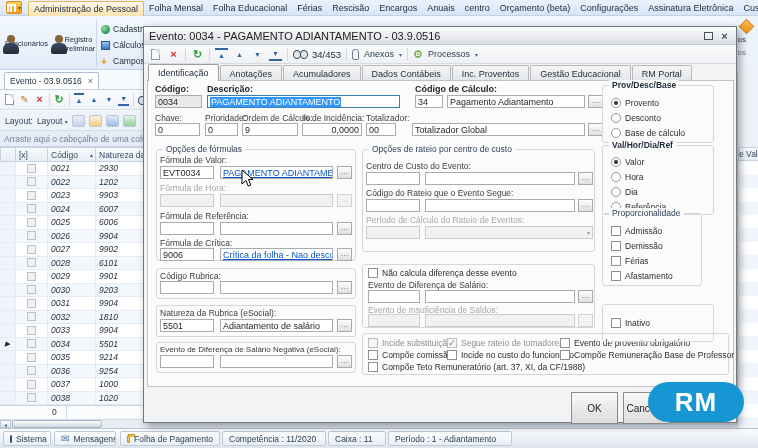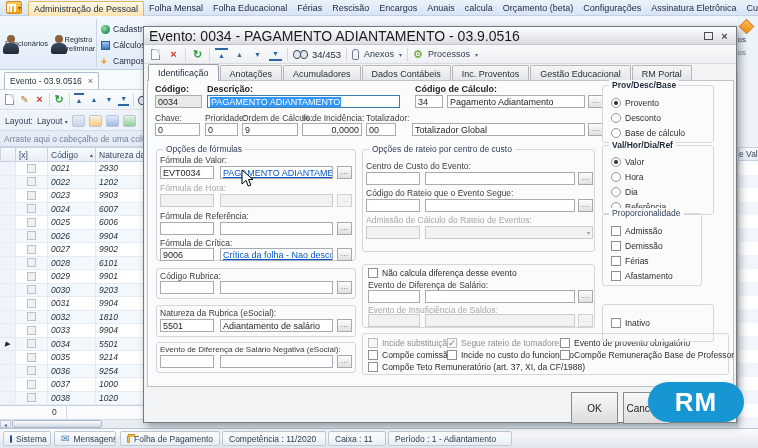--- a/index.html
+++ b/index.html
@@ -113,21 +113,21 @@
   .ico-pc { width:10px; height:8px; background:#3c79c4; border:1px solid #27507f; border-radius:1px; }
   .ico-mail { color:#3f78b5; font-size:10px; line-height:10px; }
   .ico-folder { width:10px; height:8px; background:linear-gradient(#ffe08a,#f3b93c); border:1px solid #c8922a; border-radius:1px 2px 1px 1px; position:relative; }
   .ico-folder::before { content:''; position:absolute; left:0; top:-2px; width:5px; height:2px; background:#f3b93c; border:1px solid #c8922a; border-bottom:none; }
 
   
   #dialog { position:absolute; left:143px; top:26px; width:594px; height:397px;
     background:#f2f3f5; border:1px solid #75797e; box-shadow:3px 3px 8px rgba(0,0,0,.35); z-index:5; }
   #dlg-title { position:absolute; left:0; top:0; width:100%; height:18px;
     background:linear-gradient(#fefefe,#d9dde3); border-bottom:1px solid #c3c7cc; display:flex; align-items:center; padding:0 5px; }
-  #dlg-title .t { font-size:14px; color:#1c1c1c; flex:1; white-space:nowrap; overflow:hidden; }
+  #dlg-title .t { font-size:11px; color:#1c1c1c; flex:1; white-space:nowrap; overflow:hidden; }
   .win-btn { width:13px; height:11px; display:flex; align-items:center; justify-content:center; font-size:9px; color:#4a4f55; margin-left:3px; }
   .win-max::before { content:''; width:7px; height:6px; border:1px solid #4a4f55; display:block; }
   .win-close::before { content:'×'; font-size:11px; font-weight:bold; }
 
   #dlg-toolbar { position:absolute; left:0; top:18px; width:100%; height:19px;
     background:linear-gradient(#fafbfc,#eef0f3); border-bottom:1px solid #d8dbdf; display:flex; align-items:center; gap:5px; padding-left:5px; font-size:9px; color:#2c3e50; }
   .ddl-caret { font-size:6px; color:#51627a; }
   .clip { width:7px; height:11px; border:1.5px solid #6b7c92; border-radius:3px 3px 2px 2px; }
   .gear { color:#58a018; font-size:11px; line-height:11px; }
   .counter { font-size:9.5px; color:#1e2a3a; }
@@ -210,21 +210,21 @@
 
       <div class="menu-tab">
         <span>Encargos</span>
       </div>
 
       <div class="menu-tab">
         <span>Anuais</span>
       </div>
 
       <div class="menu-tab">
-        <span>calcula</span>
+        <span>centro</span>
       </div>
 
       <div class="menu-tab">
         <span>Orçamento (beta)</span>
       </div>
 
       <div class="menu-tab">
         <span>Configurações</span>
       </div>
 
@@ -674,21 +674,21 @@
       <span class="grp-title">Opções de rateio por centro de custo</span>
     </div>
     <span class="lbl" style="left:218px; top:80px;">Centro de Custo do Evento:</span>
     <div class="fld" style="left:218px; top:91px; width:54px;"></div>
     <div class="fld" style="left:277px; top:91px; width:150px;"></div>
     <div class="dots" style="left:430px; top:91px;">…</div>
     <span class="lbl" style="left:218px; top:107px;">Código do Rateio que o Evento Segue:</span>
     <div class="fld" style="left:218px; top:118px; width:54px;"></div>
     <div class="fld" style="left:277px; top:118px; width:150px;"></div>
     <div class="dots" style="left:430px; top:118px;">…</div>
-    <span class="lbl dis" style="left:218px; top:134px;">Admissão de Cálculo do Rateio de Eventos:</span>
+    <span class="lbl dis" style="left:218px; top:134px;">Período de Cálculo do Rateio de Eventos:</span>
     <div class="fld dis" style="left:218px; top:145px; width:54px;"></div>
     <div class="fld dis" style="left:277px; top:145px; width:168px;">
         <span class="combo-caret">▾</span>
       </div>
 
     <div class="grp" style="left:214px; top:183px; width:233px; height:64px;"></div>
     <div class="flag" style="left:220px; top:187px;">
       <span class="cb"></span>
       <span>Não calcula diferença desse evento</span>
     </div>

